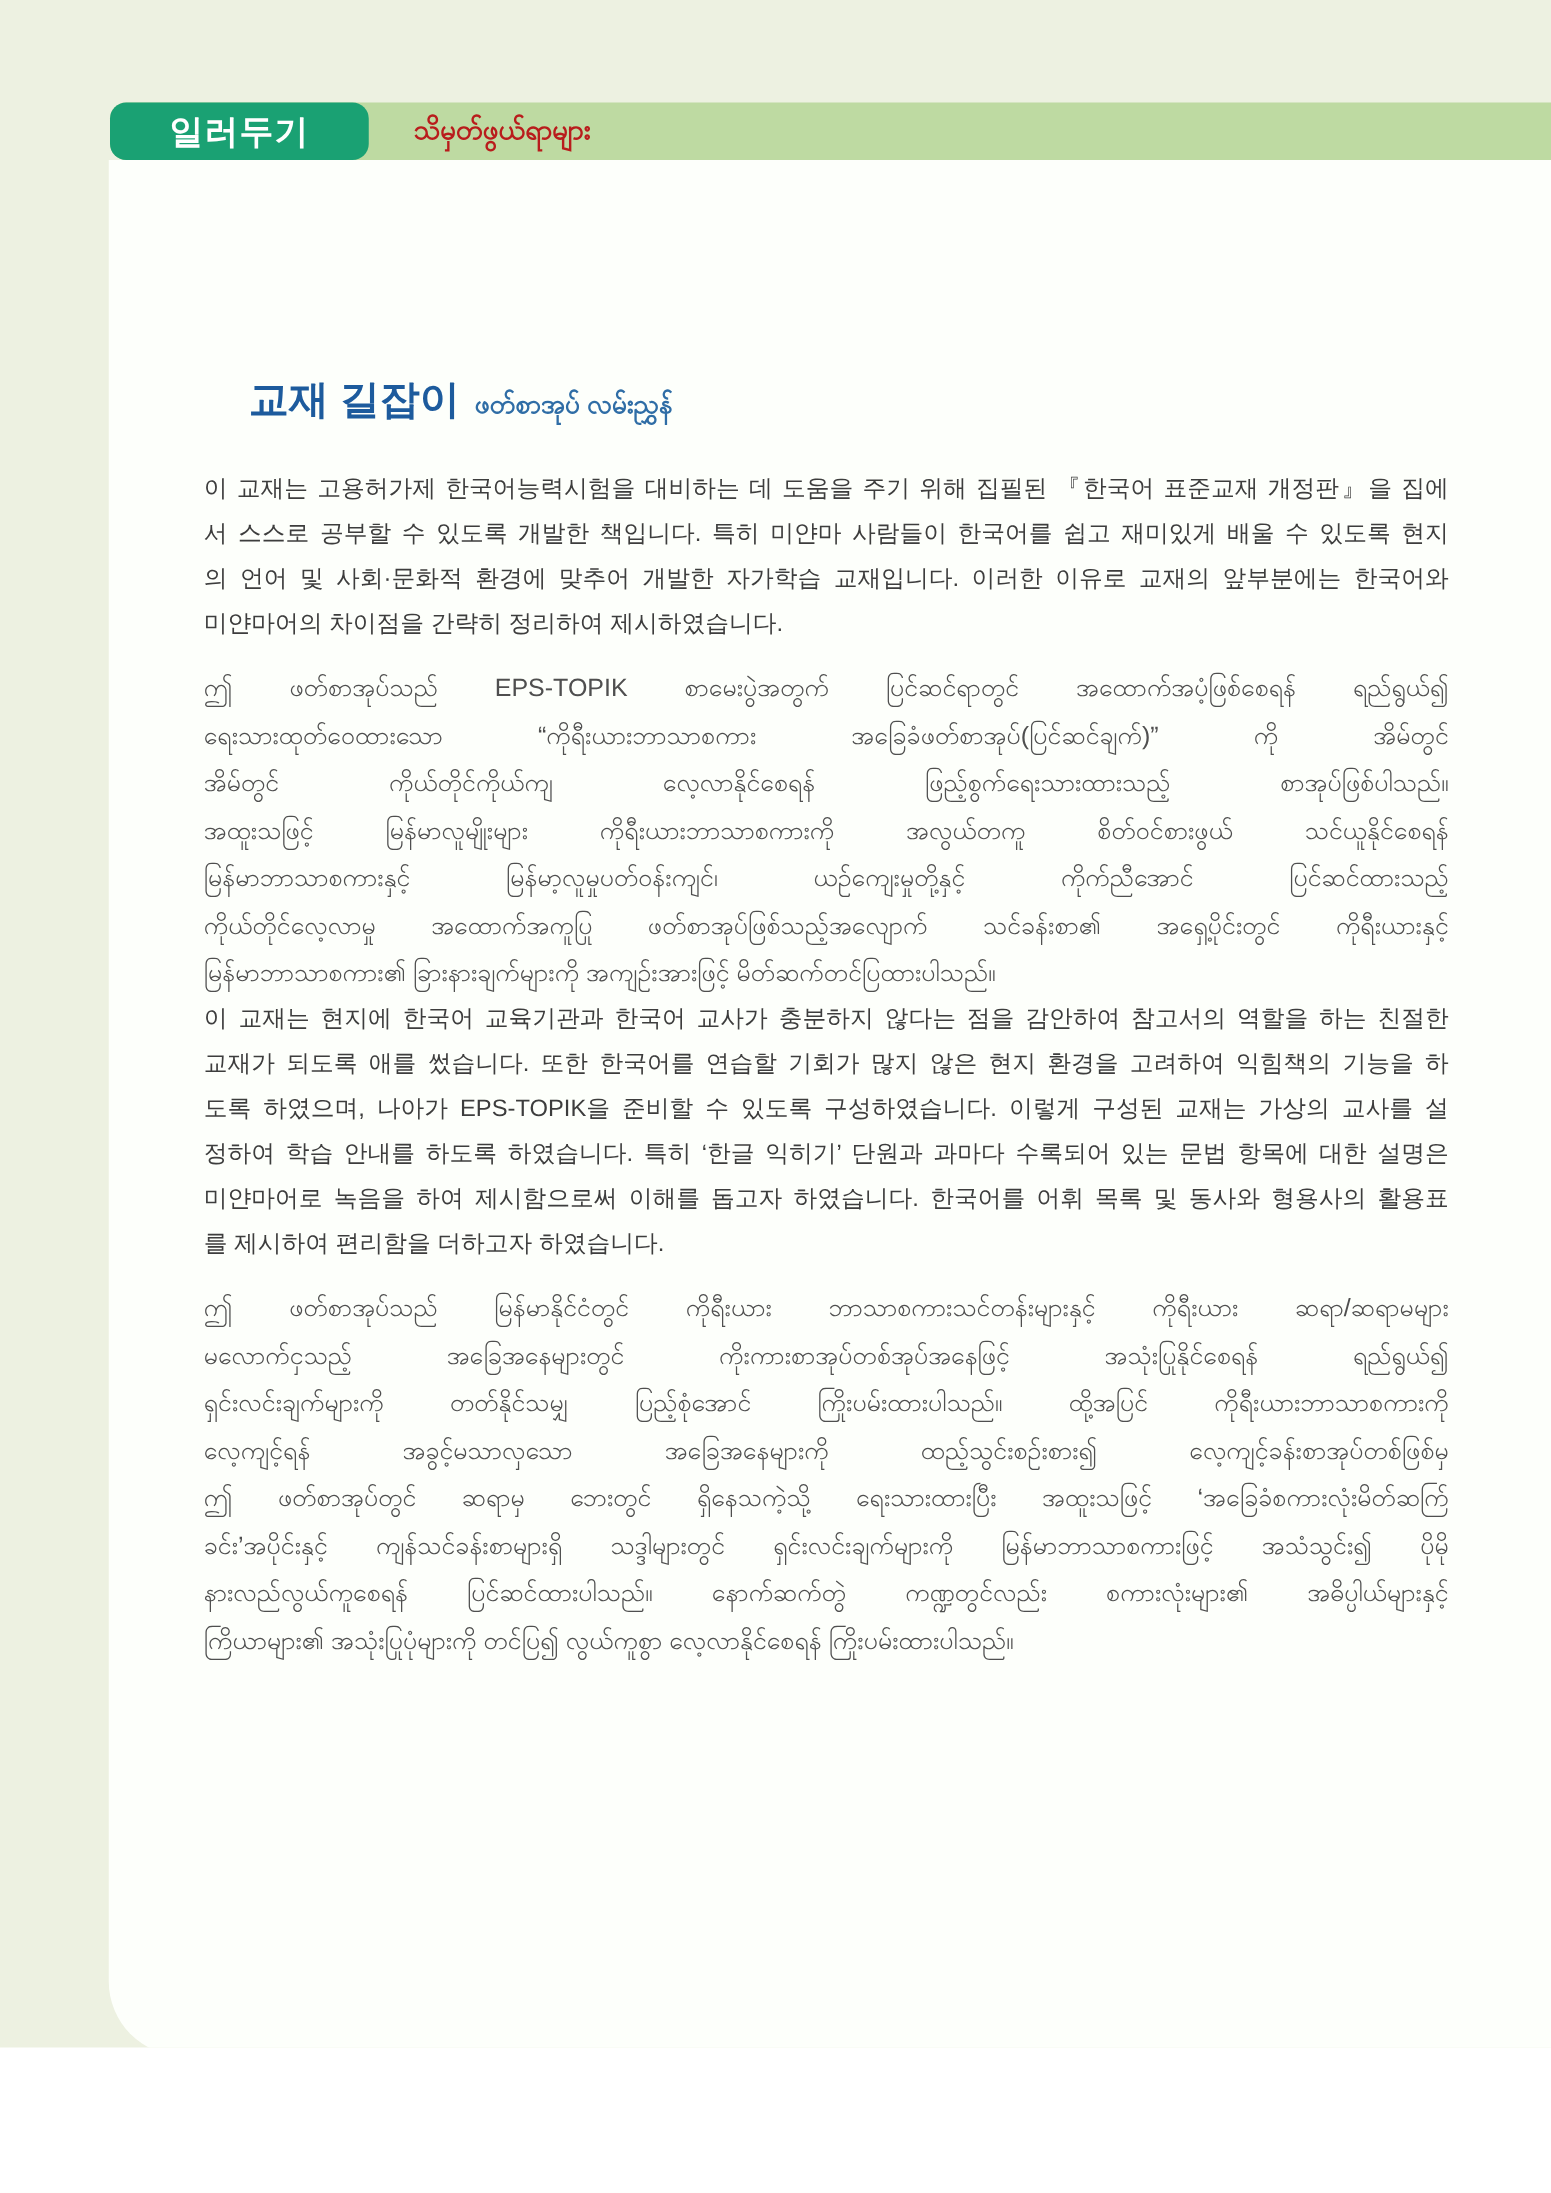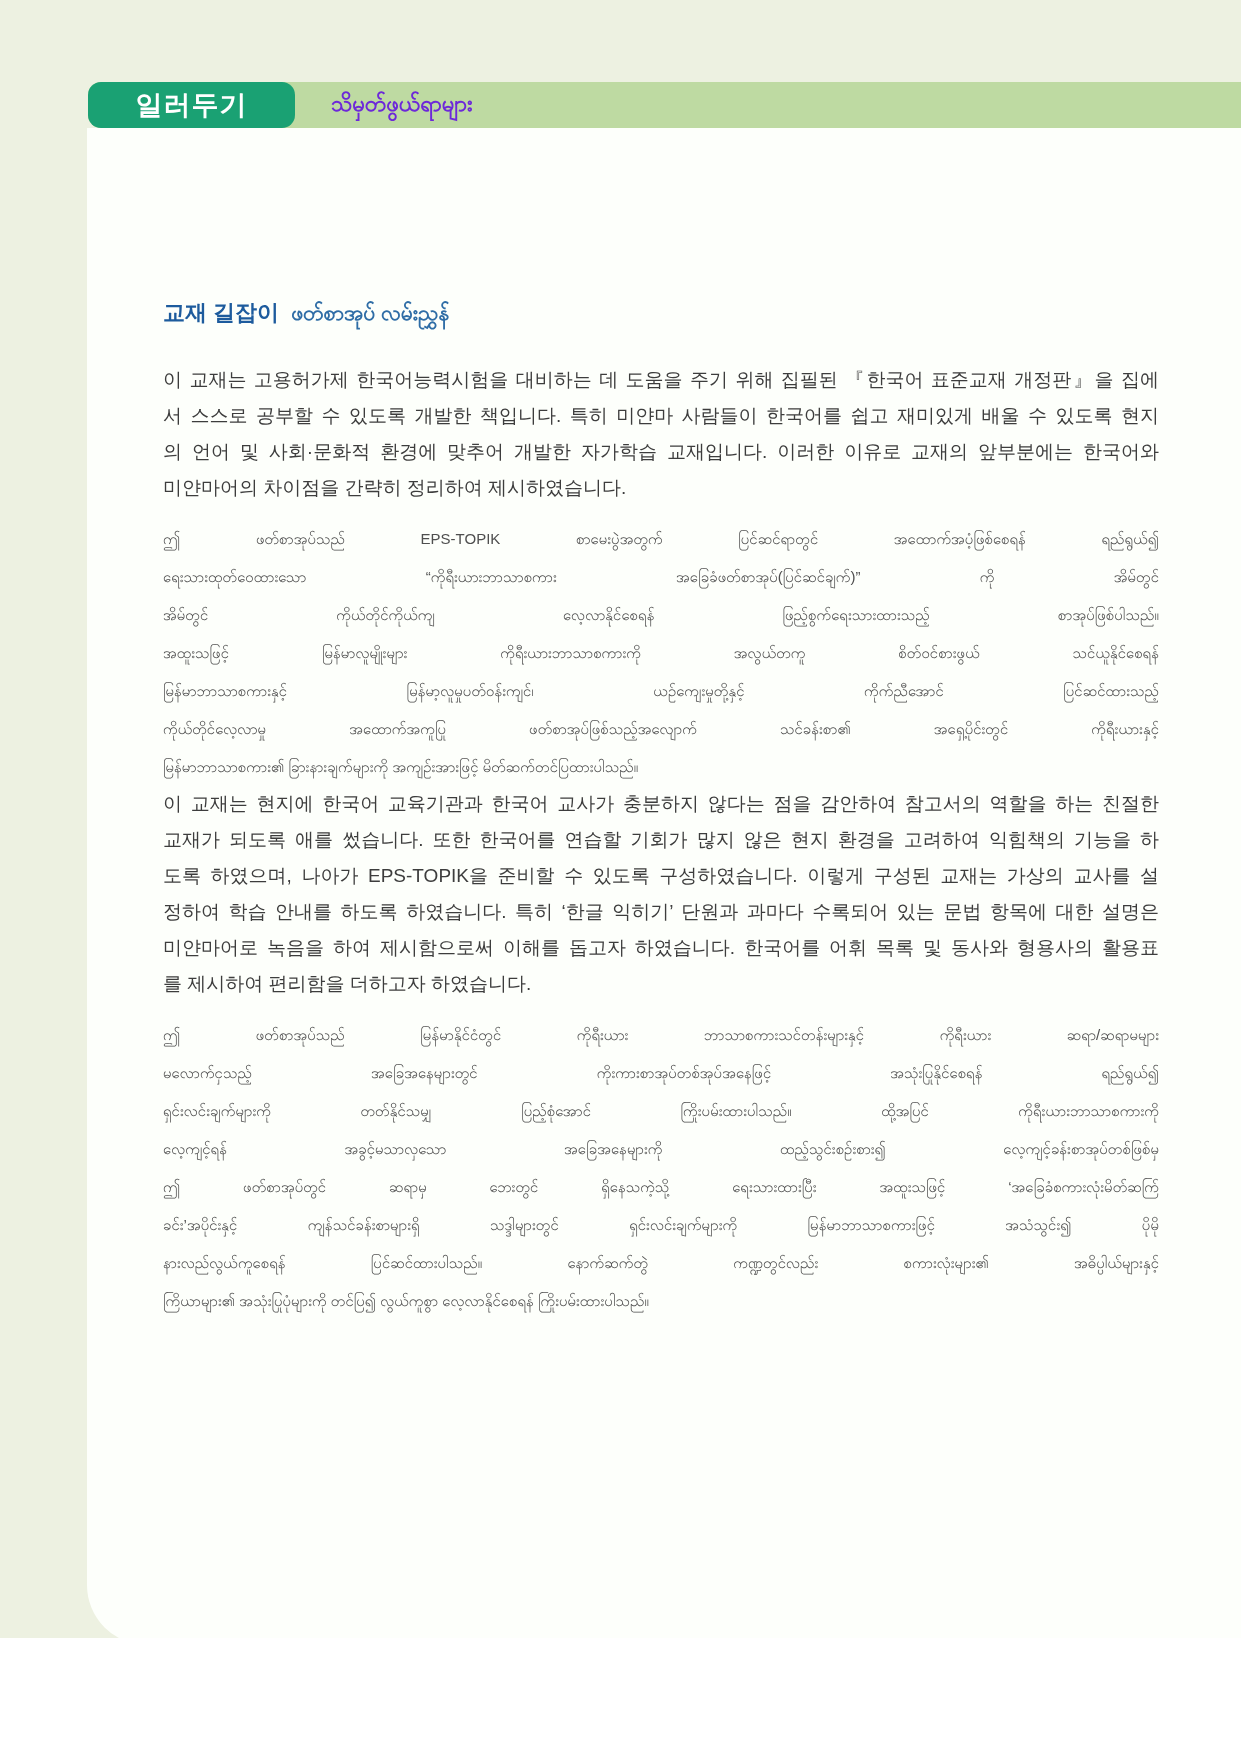--- a/index.html
+++ b/index.html
@@ -6,36 +6,36 @@
   body{font-family:"Liberation Sans","DejaVu Sans",sans-serif;}
   .page{position:relative;width:1241px;height:1638px;background:var(--page-bg,#edf1e1);overflow:hidden;}
 
   
   .header-band{position:absolute;top:82px;left:88px;right:0;height:46px;
     background:var(--band-green,#bedaa2);border-radius:13px 0 0 13px;
     display:flex;align-items:center;}
   .header-tab{flex:0 0 auto;width:207px;height:46px;background:var(--tab-green,#1aa173);
     border-radius:13px;display:flex;align-items:center;justify-content:center;}
   .header-tab-label{color:#ffffff;font-size:27px;font-weight:bold;letter-spacing:1px;}
-  .header-subtitle{margin-left:36px;font-size:22px;font-weight:600;color:#6d28d9;}
+  .header-subtitle{margin-left:36px;font-size:22px;font-weight:600;color:#b91c1c;}
 
   
   .content-panel{position:absolute;left:87px;top:128px;right:0;height:1517px;
     background:#fdfffb;border-radius:0 0 0 60px;box-sizing:border-box;
     padding:170px 82px 0 76px;}
 
   .doc-title{margin:0 0 32px 0;white-space:nowrap;}
-  .title-ko{font-size:22px;font-weight:bold;color:var(--title-blue,#1d5b9d);}
+  .title-ko{font-size:32px;font-weight:bold;color:var(--title-blue,#1d5b9d);margin-left:36px;}
   .title-my{font-size:21px;font-weight:600;color:var(--subtitle-blue,#2f6da6);margin-left:12px;}
 
   .para{width:100%;}
   .para .tline{text-align:justify;text-align-last:justify;}
   .para .tline.tline-last{text-align-last:left;}
   .para.ko{font-size:19px;line-height:36px;color:#3d3d3d;}
-  .para.my{font-size:15px;line-height:38px;color:#4f4f4f;}
+  .para.my{font-size:20px;line-height:38px;color:#4f4f4f;}
   .para.gap-small{margin-top:14px;}
   .para.gap-large{}
 
   .page-number{position:absolute;left:100px;top:1646px;font-size:27px;color:#1c1c1c;}
 </style>
 </head>
 <body>
 
 <div class="page">
 

